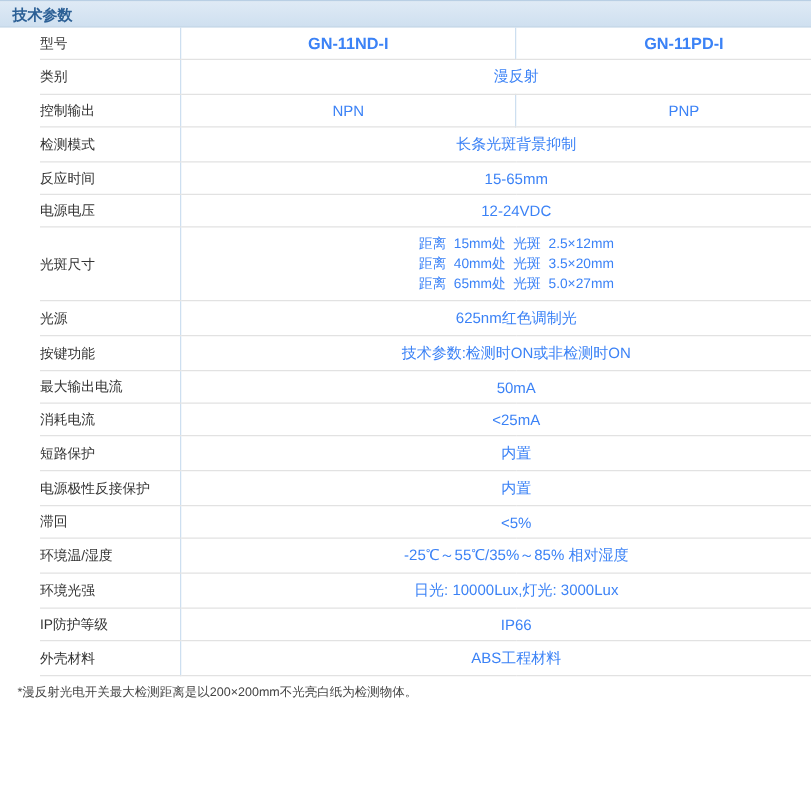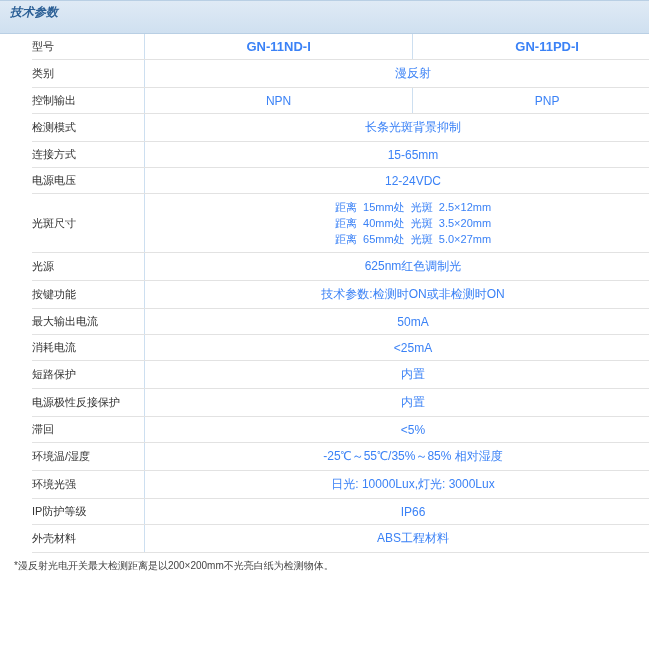--- a/index.html
+++ b/index.html
@@ -20,23 +20,22 @@
     background: linear-gradient(to bottom, #dfeaf5, #cfe0f0);
     border-top: 1px solid #b9cfe4;
     border-bottom: 1px solid #b9cfe4;
     color: #2b5f95;
     font-size: 12px;
     font-weight: bold;
     padding: 4px 10px;
     box-sizing: border-box;
   }
   #spec-header {
-    height: 34px;
+    height: 22px;
     line-height: 14px;
-    font-style: italic;
   }
   table.spec {
     width: 649px;
     border-collapse: collapse;
     table-layout: fixed;
     margin-left: 32px;
   }
   table.spec td {
     border-bottom: 1px solid #e2e2e2;
     padding: 5px 0;
@@ -92,21 +91,21 @@
     <tr>
       <td class="label">控制输出</td>
       <td class="val split-right">NPN</td>
       <td class="val">PNP</td>
     </tr>
     <tr>
       <td class="label">检测模式</td>
       <td class="val" colspan="2">长条光斑背景抑制</td>
     </tr>
     <tr>
-      <td class="label">连接方式</td>
+      <td class="label">反应时间</td>
       <td class="val" colspan="2">15-65mm</td>
     </tr>
     <tr>
       <td class="label">电源电压</td>
       <td class="val" colspan="2">12-24VDC</td>
     </tr>
     <tr>
       <td class="label">光斑尺寸</td>
       <td class="val" colspan="2">
         <div class="spot-lines">

